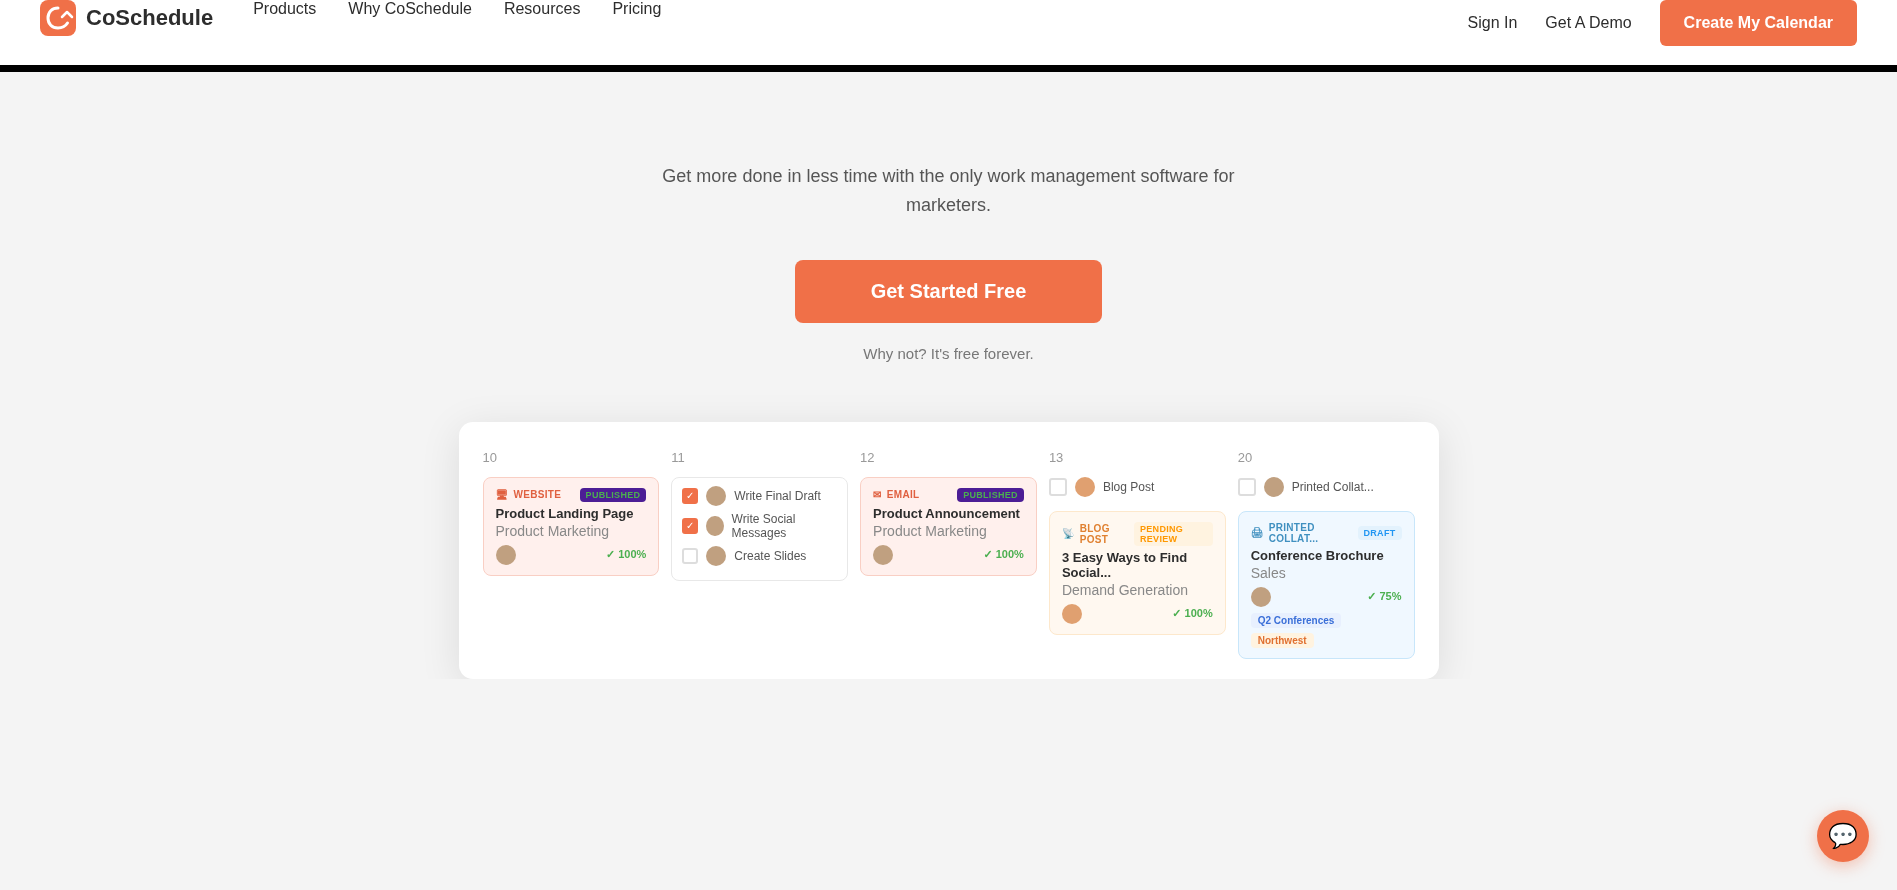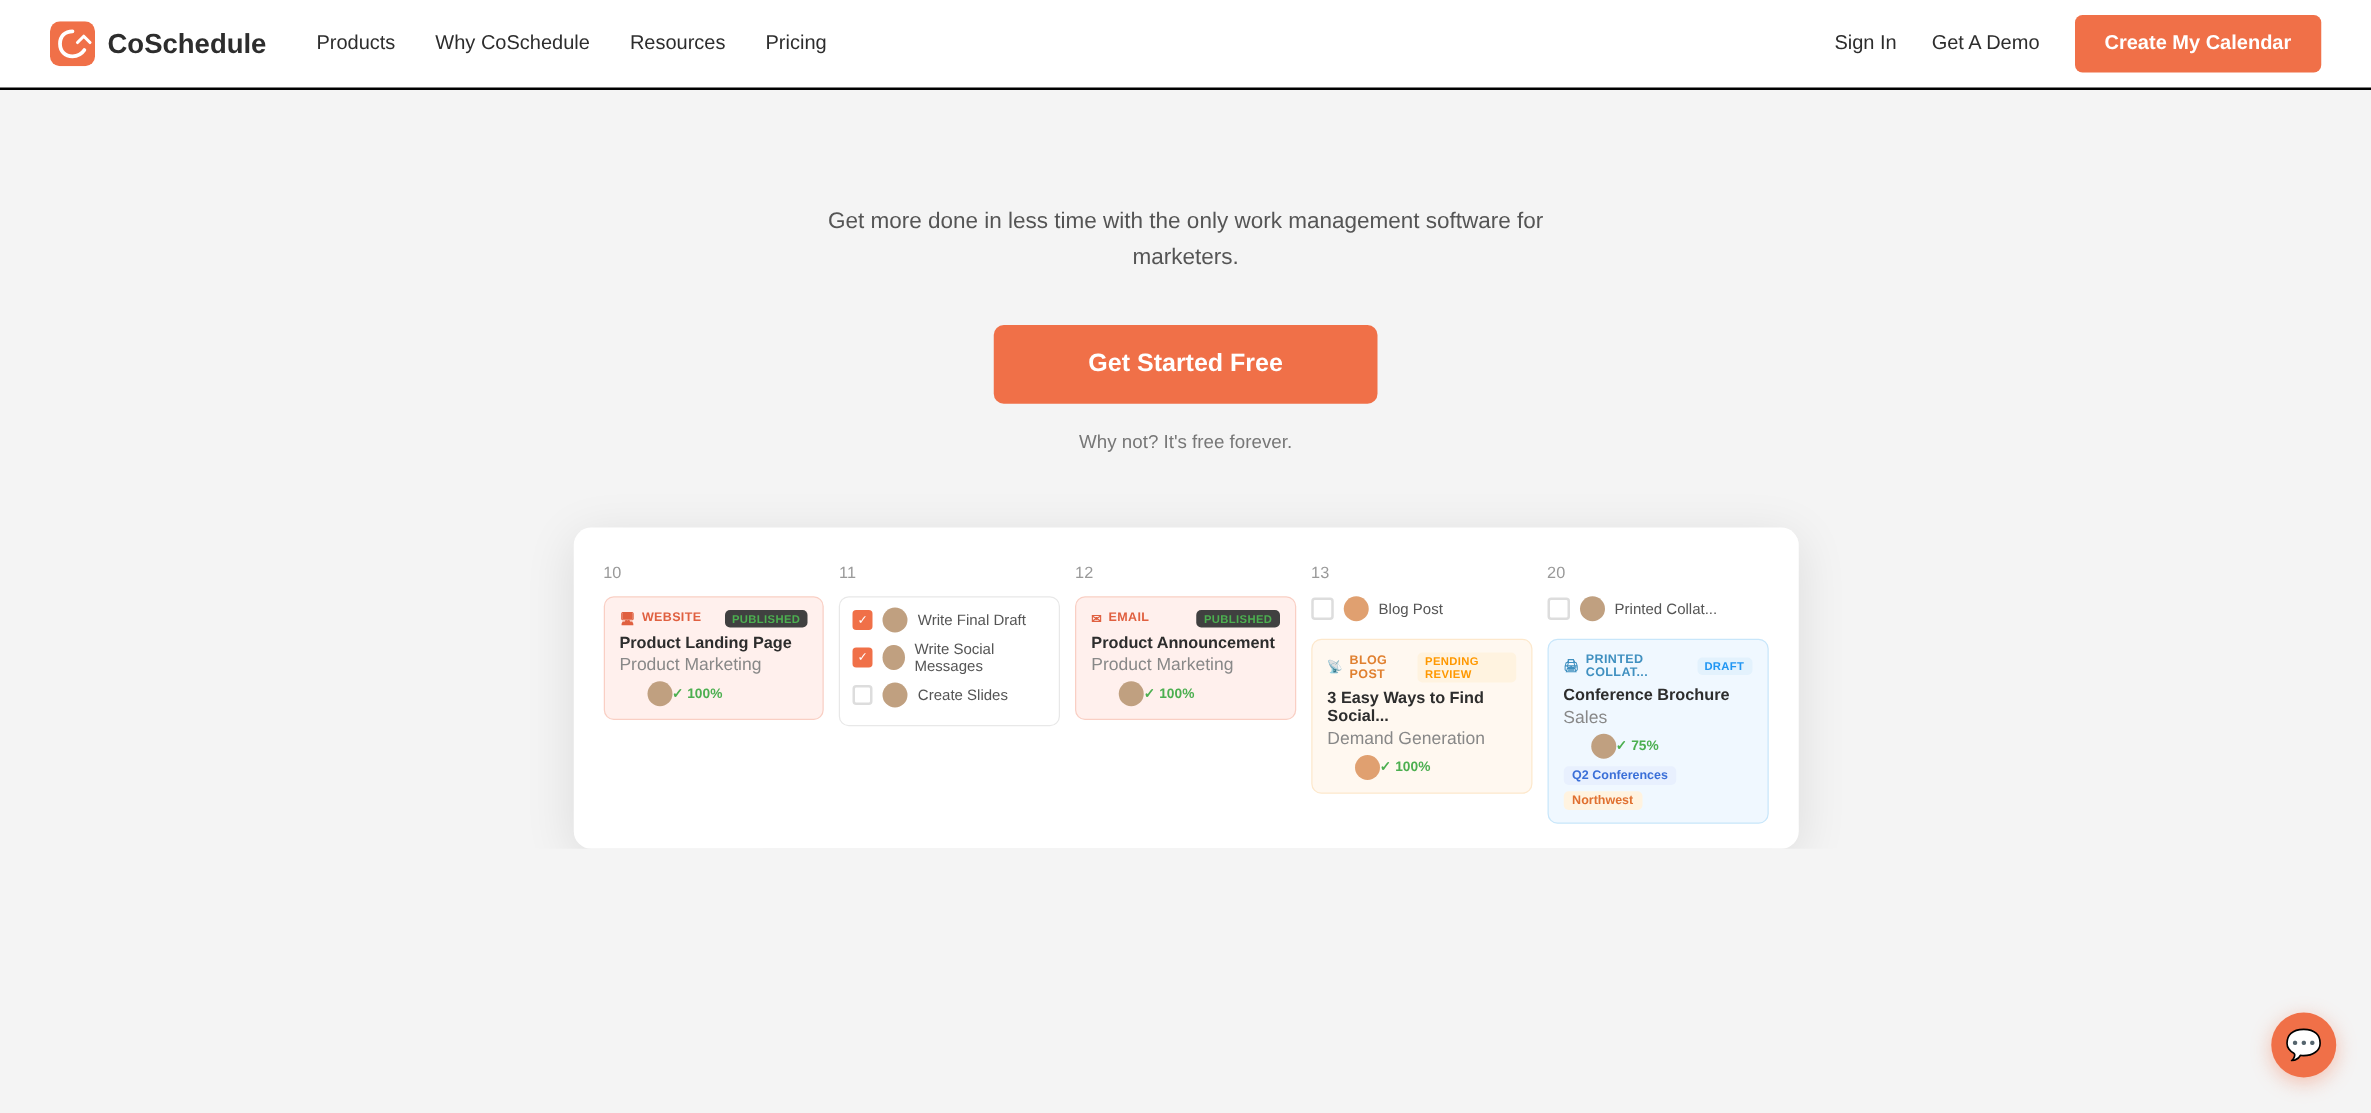--- a/index.html
+++ b/index.html
@@ -2,24 +2,24 @@
 <html><head>
   <meta charset="utf-8">
   <style>
     * { margin: 0; padding: 0; box-sizing: border-box; }
     body { font-family: -apple-system, BlinkMacSystemFont, 'Segoe UI', sans-serif; background: #f4f4f4; color: #2d2d2d; }
 
     
     .navbar {
       background: #fff;
       display: flex;
-      align-items: center;
+      align-items: flex-start;
       padding: 0 40px;
       height: 72px;
-      border-bottom: 2px solid #000000;
+      border-bottom: 7px solid #000000;
       position: sticky;
       top: 0;
       z-index: 100;
     }
     .logo-area {
       display: flex;
       align-items: center;
       gap: 10px;
       margin-right: 40px;
       text-decoration: none;
@@ -185,40 +185,39 @@
     .tag-email { color: #e06040; }
     .tag-blog { color: #e08030; }
     .tag-print { color: #4090c0; }
     .tag-badge {
       font-size: 9px;
       font-weight: 600;
       padding: 2px 6px;
       border-radius: 4px;
       margin-left: auto;
     }
-    .badge-published { background: #404040; color: #4caf50; }
+    .badge-published { background: #4c1d95; color: #4caf50; }
     .badge-pending { background: #fff3e0; color: #ff9800; }
     .badge-draft { background: #e3f2fd; color: #2196f3; }
     .task-title {
       font-size: 13px;
       font-weight: 700;
       color: #2d2d2d;
       margin-bottom: 2px;
     }
     .task-sub {
       font-size: 14px;
       color: #888;
       margin-bottom: 6px;
     }
     .task-footer {
       display: flex;
       align-items: center;
-      justify-content: flex-start;
+      justify-content: space-between;
       margin-top: 4px;
-      margin-left: 22px;
     }
     .avatar-sm {
       width: 20px;
       height: 20px;
       border-radius: 50%;
       background: #c0a080;
       display: inline-block;
       vertical-align: middle;
       overflow: hidden;
       position: relative;

